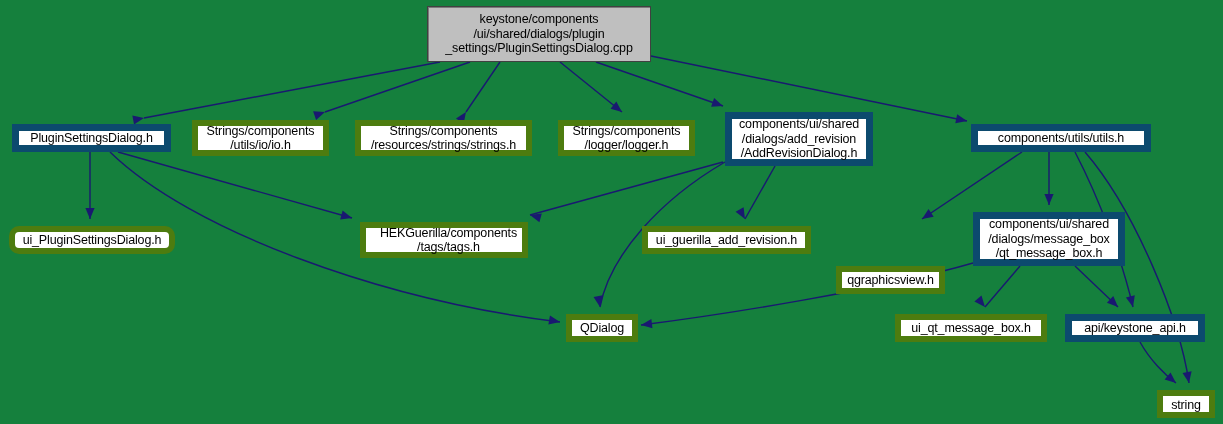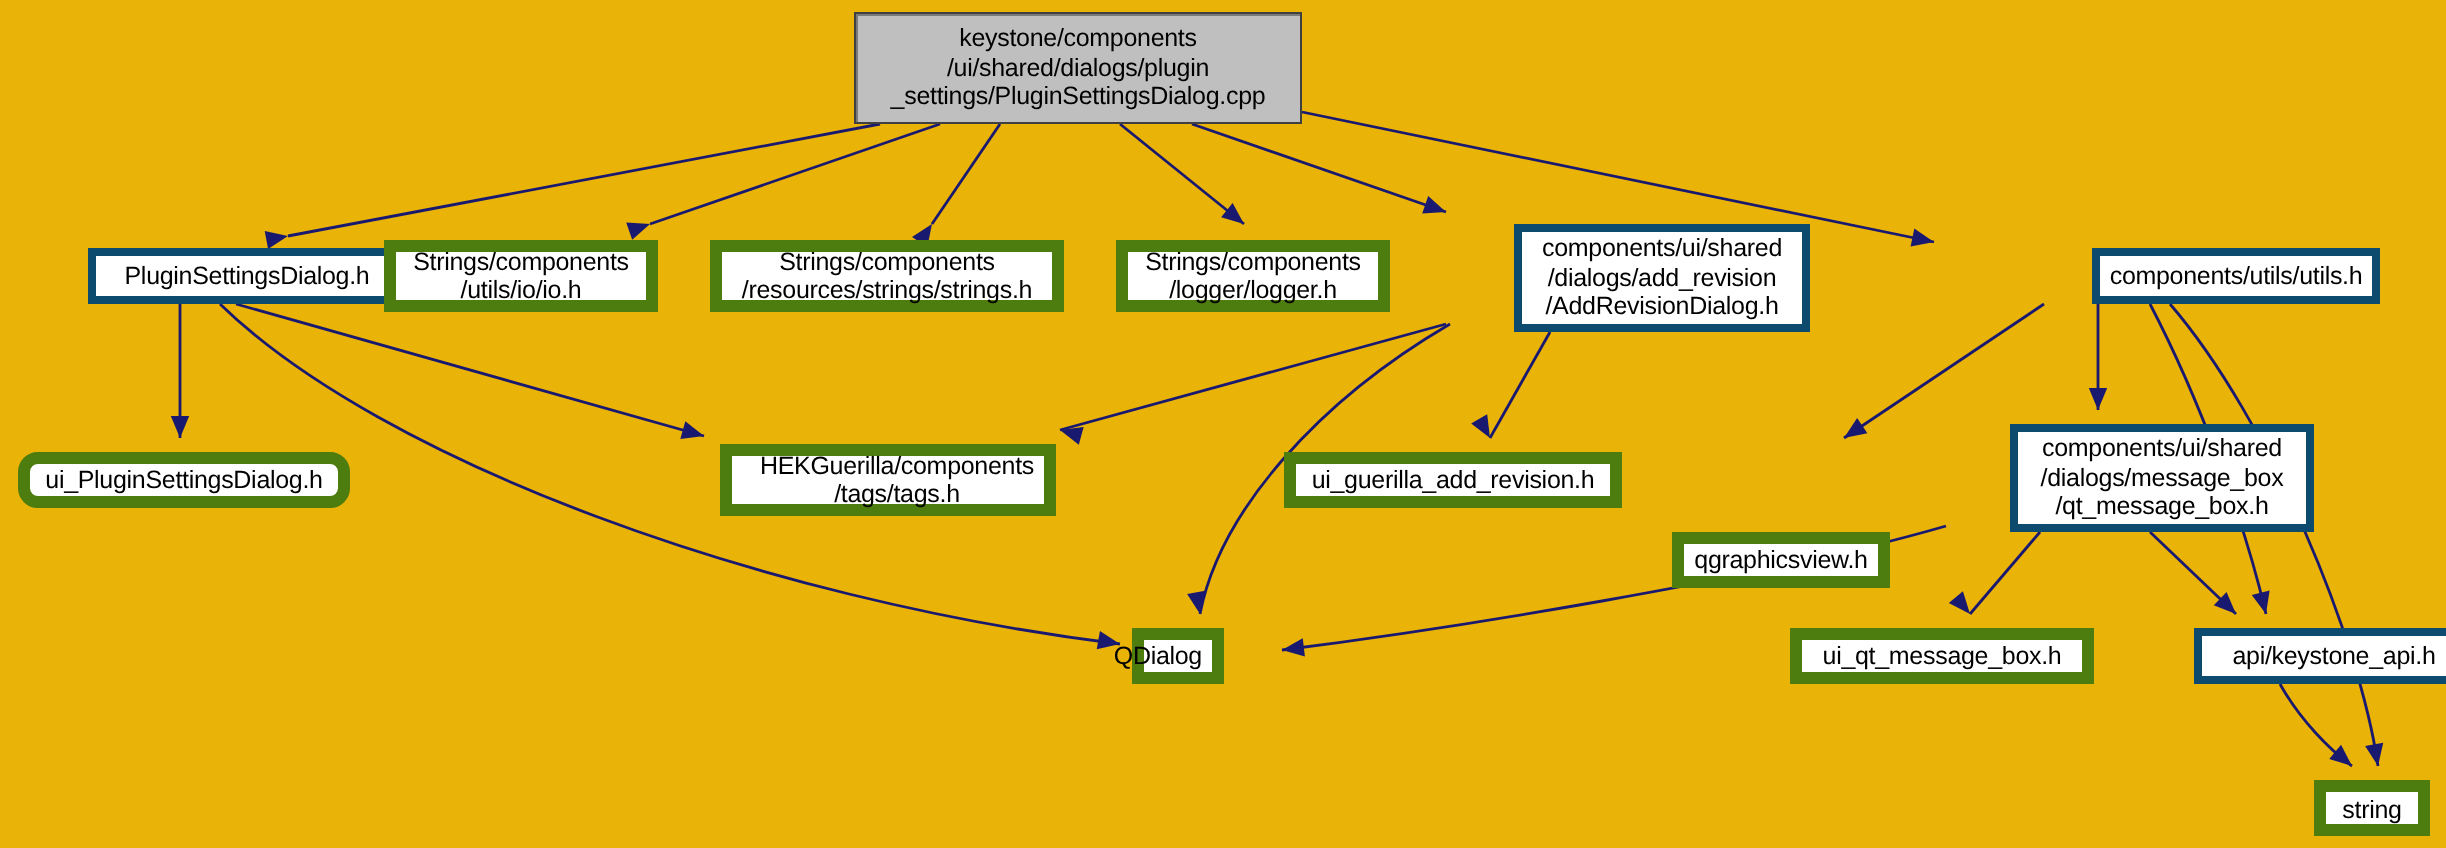--- a/index.html
+++ b/index.html
@@ -4,21 +4,21 @@
 <style>
   html, body {
     margin: 0;
     padding: 0;
     background: #ffffff;
   }
   #graph {
     position: relative;
     width: 1223px;
     height: 424px;
-    background: #eab308;
+    background: #15803d;
     font-family: "Liberation Sans", sans-serif;
     overflow: hidden;
   }
   #edge-layer {
     position: absolute;
     left: 0;
     top: 0;
     width: 1223px;
     height: 424px;
     pointer-events: none;
@@ -38,22 +38,21 @@
     white-space: pre-line;
     letter-spacing: -0.15px;
     z-index: 2;
   }
   .node.root {
     background: #bfbfbf;
     border: 1px solid #404040;
     box-shadow: 1px 1px 0 #7a7a7a inset;
   }
   .node.strong {
-    border: 4px solid #0c4a6e;
-    margin-left: 32px;
+    border: 7px solid #0c4a6e;
   }
   .node-label {
     display: block;
     padding: 0 5px;
   }
 </style>
 </head>
 <body>
 
 <div id="graph">
@@ -106,27 +105,27 @@
       <div class="node strong" style="left: 12px; top: 124px; width: 159px; height: 28px;"><span class="node-label">PluginSettingsDialog.h</span></div>
       <div class="node" style="left: 192px; top: 120px; width: 137px; height: 36px;"><span class="node-label">Strings/components
 /utils/io/io.h</span></div>
       <div class="node" style="left: 355px; top: 120px; width: 177px; height: 36px;"><span class="node-label">Strings/components
 /resources/strings/strings.h</span></div>
       <div class="node" style="left: 558px; top: 120px; width: 137px; height: 36px;"><span class="node-label">Strings/components
 /logger/logger.h</span></div>
       <div class="node strong" style="left: 725px; top: 112px; width: 148px; height: 54px;"><span class="node-label">components/ui/shared
 /dialogs/add_revision
 /AddRevisionDialog.h</span></div>
-      <div class="node strong" style="left: 1014px; top: 124px; width: 144px; height: 28px;"><span class="node-label">components/utils/utils.h</span></div>
+      <div class="node strong" style="left: 971px; top: 124px; width: 180px; height: 28px;"><span class="node-label">components/utils/utils.h</span></div>
       <div class="node" style="left: 9px; top: 226px; width: 166px; height: 28px; border-radius: 10px;"><span class="node-label">ui_PluginSettingsDialog.h</span></div>
       <div class="node" style="left: 360px; top: 222px; width: 168px; height: 36px; justify-content: flex-end;"><span class="node-label">HEKGuerilla/components
 /tags/tags.h</span></div>
       <div class="node" style="left: 642px; top: 226px; width: 169px; height: 28px;"><span class="node-label">ui_guerilla_add_revision.h</span></div>
       <div class="node" style="left: 836px; top: 226px; width: 109px; height: 28px; margin-top: 40px;"><span class="node-label">qgraphicsview.h</span></div>
       <div class="node strong" style="left: 973px; top: 212px; width: 152px; height: 54px;"><span class="node-label">components/ui/shared
 /dialogs/message_box
 /qt_message_box.h</span></div>
-      <div class="node" style="left: 566px; top: 314px; width: 46px; height: 28px; justify-content: flex-end;"><span class="node-label">QDialog</span></div>
+      <div class="node" style="left: 566px; top: 314px; width: 72px; height: 28px;"><span class="node-label">QDialog</span></div>
       <div class="node" style="left: 895px; top: 314px; width: 152px; height: 28px;"><span class="node-label">ui_qt_message_box.h</span></div>
       <div class="node strong" style="left: 1065px; top: 314px; width: 140px; height: 28px;"><span class="node-label">api/keystone_api.h</span></div>
       <div class="node" style="left: 1157px; top: 390px; width: 58px; height: 28px; align-items: flex-end;"><span class="node-label">string</span></div>
     </div>
 </div>
 
 </body></html>

